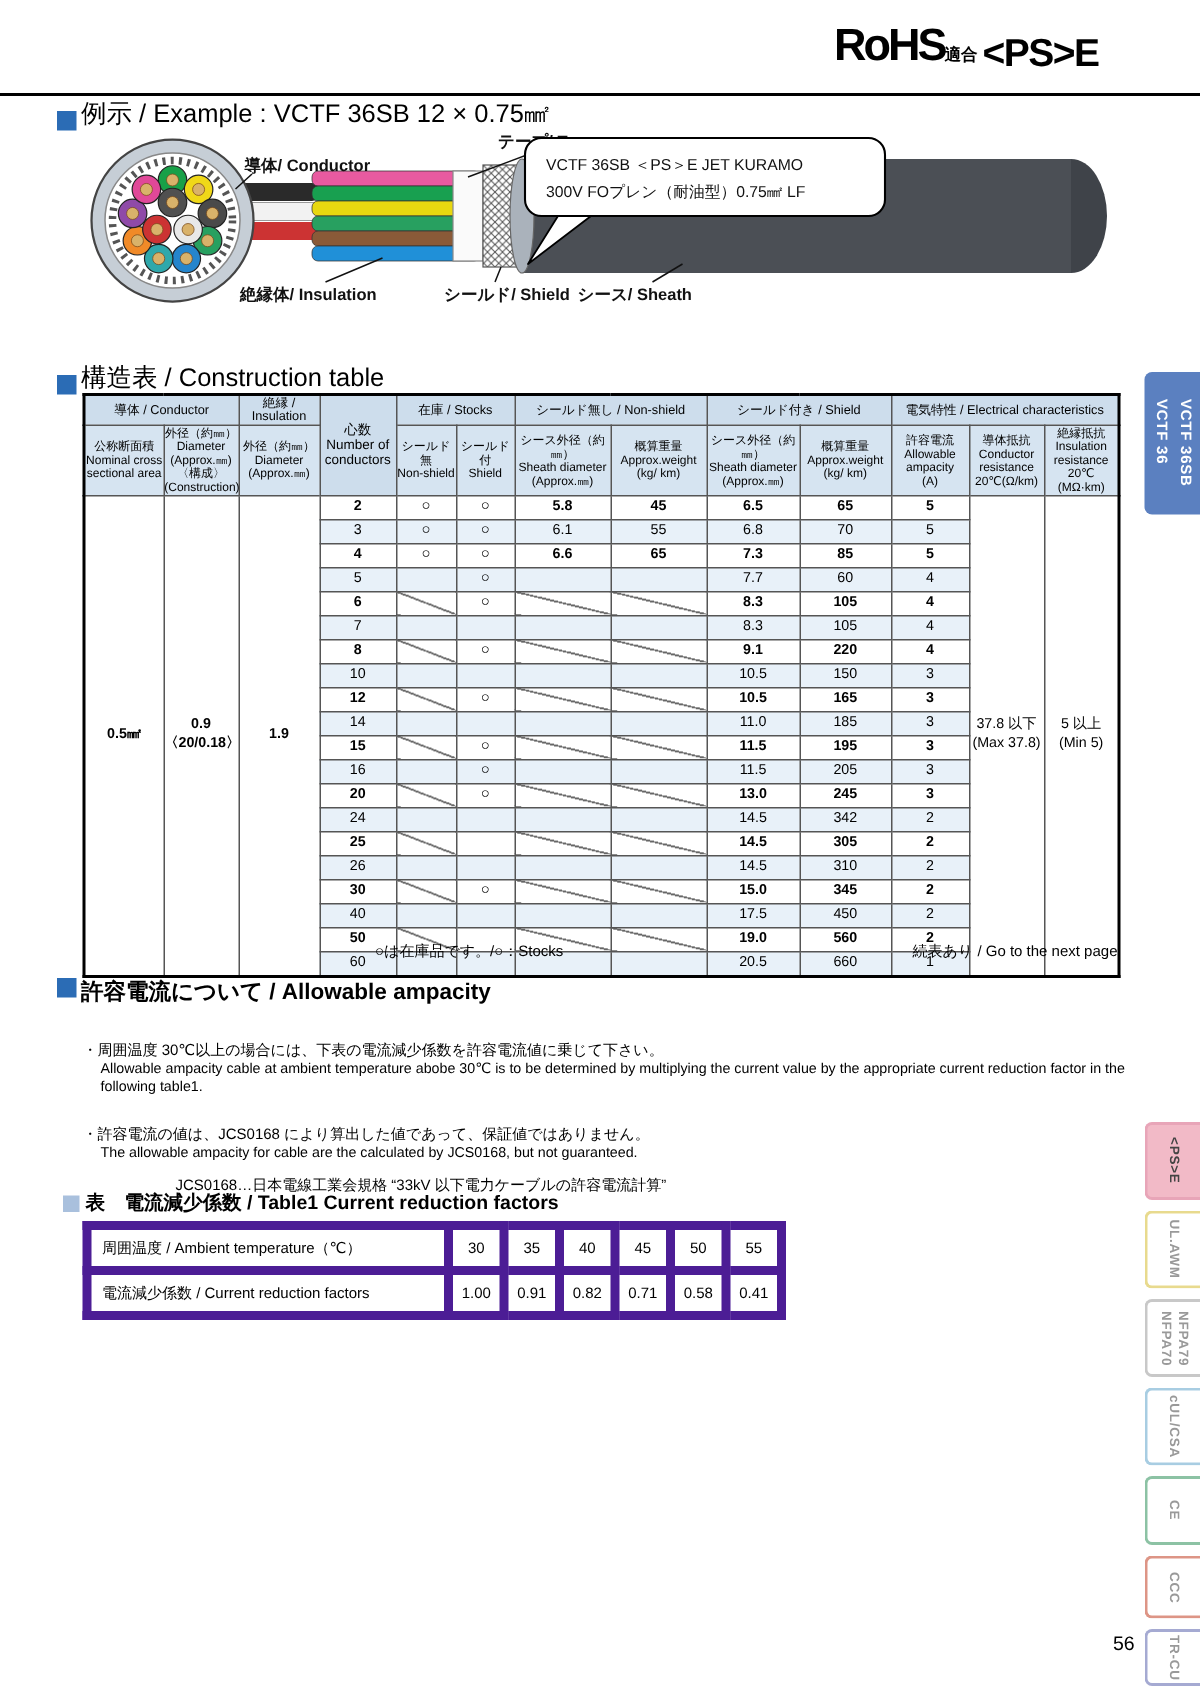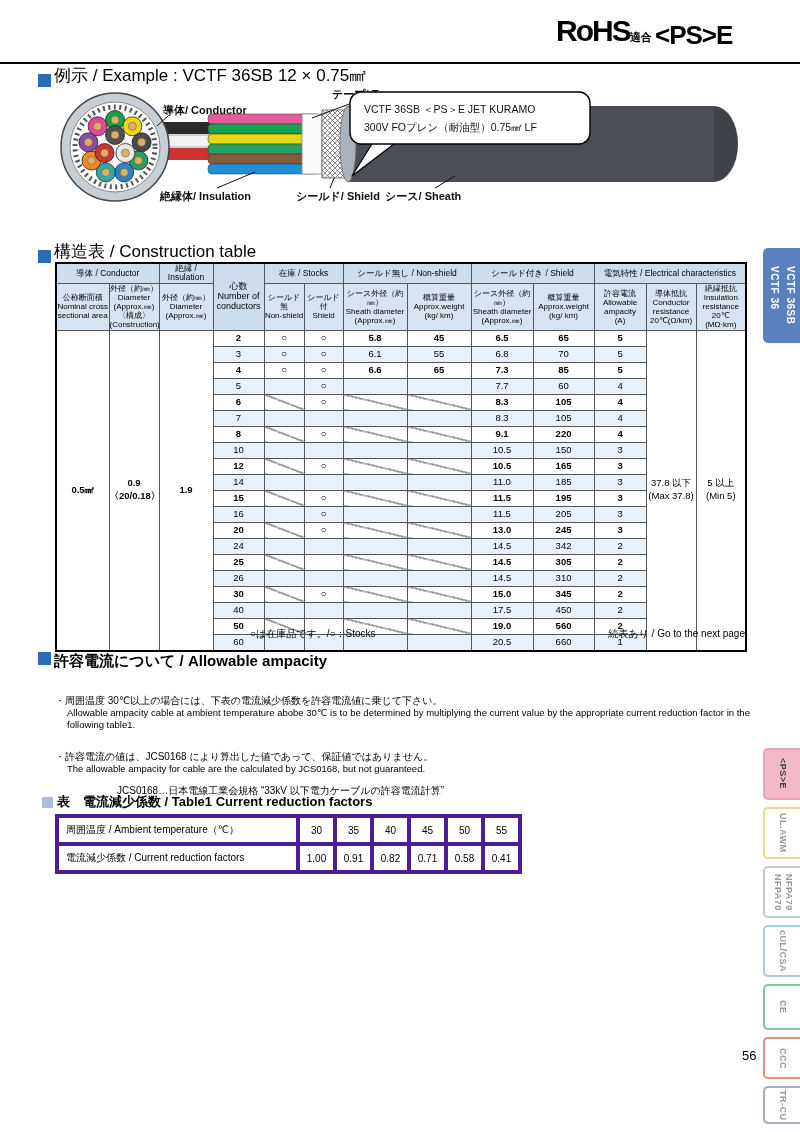--- a/index.html
+++ b/index.html
@@ -48,42 +48,42 @@
 
   
   .amp-block{left:55px;top:676px;width:705px;font-size:10px;line-height:1.3;}
   .amp-block .ja{margin-top:18px;}
   .amp-block .en{padding-left:12px;font-size:9.5px;}
   .amp-block .note1{padding-left:62px;margin-top:9px;}
   .amp-block .note2{padding-left:108px;font-size:9.5px;}
 
   
   .rtable{left:55px;top:814px;width:463px;table-layout:fixed;border:1.5px solid #000;}
-  .rtable td{border:4px solid #4c1d95;font-size:10px;height:22px;text-align:center;}
+  .rtable td{border:6px solid #4c1d95;font-size:10px;height:22px;text-align:center;}
   .rtable td.rlabel{text-align:left;padding-left:7px;}
 
   
   .product-tab{right:0;top:248px;width:37px;height:95px;border-radius:5px 0 0 5px;
       color:#fff;font-size:10px;font-weight:bold;writing-mode:vertical-lr;text-orientation:mixed;
       white-space:pre-line;display:flex;align-items:center;justify-content:center;
       line-height:1.6;letter-spacing:0.5px;}
   .side-tabs{right:0;top:748px;width:37px;display:flex;flex-direction:column;gap:7px;}
   .side-tab{border:2px solid #ccc;border-right:none;border-radius:5px 0 0 5px;
       writing-mode:vertical-lr;text-orientation:mixed;white-space:pre-line;
       display:flex;align-items:center;justify-content:center;
       font-size:9px;font-weight:bold;letter-spacing:0.5px;line-height:1.25;box-sizing:border-box;}
   .side-tab:nth-child(1){height:52px;}
   .side-tab:nth-child(2){height:52px;}
   .side-tab:nth-child(3){height:52px;}
   .side-tab:nth-child(4){height:52px;}
   .side-tab:nth-child(5){height:46px;}
   .side-tab:nth-child(6){height:42px;}
   .side-tab:nth-child(7){height:38px;}
 
-  .page-num{left:742px;top:1048px;font-size:13px;}
+  .page-num{left:742px;top:1088px;font-size:13px;}
 </style>
 </head>
 <body>
 
 <div class="abs rohs">
   <span>RoHS</span><span class="sub">適合</span>
 </div>
 <div class="abs pse-mark">&lt;PS&gt;E</div>
 <div class="abs top-rule"></div>
 

